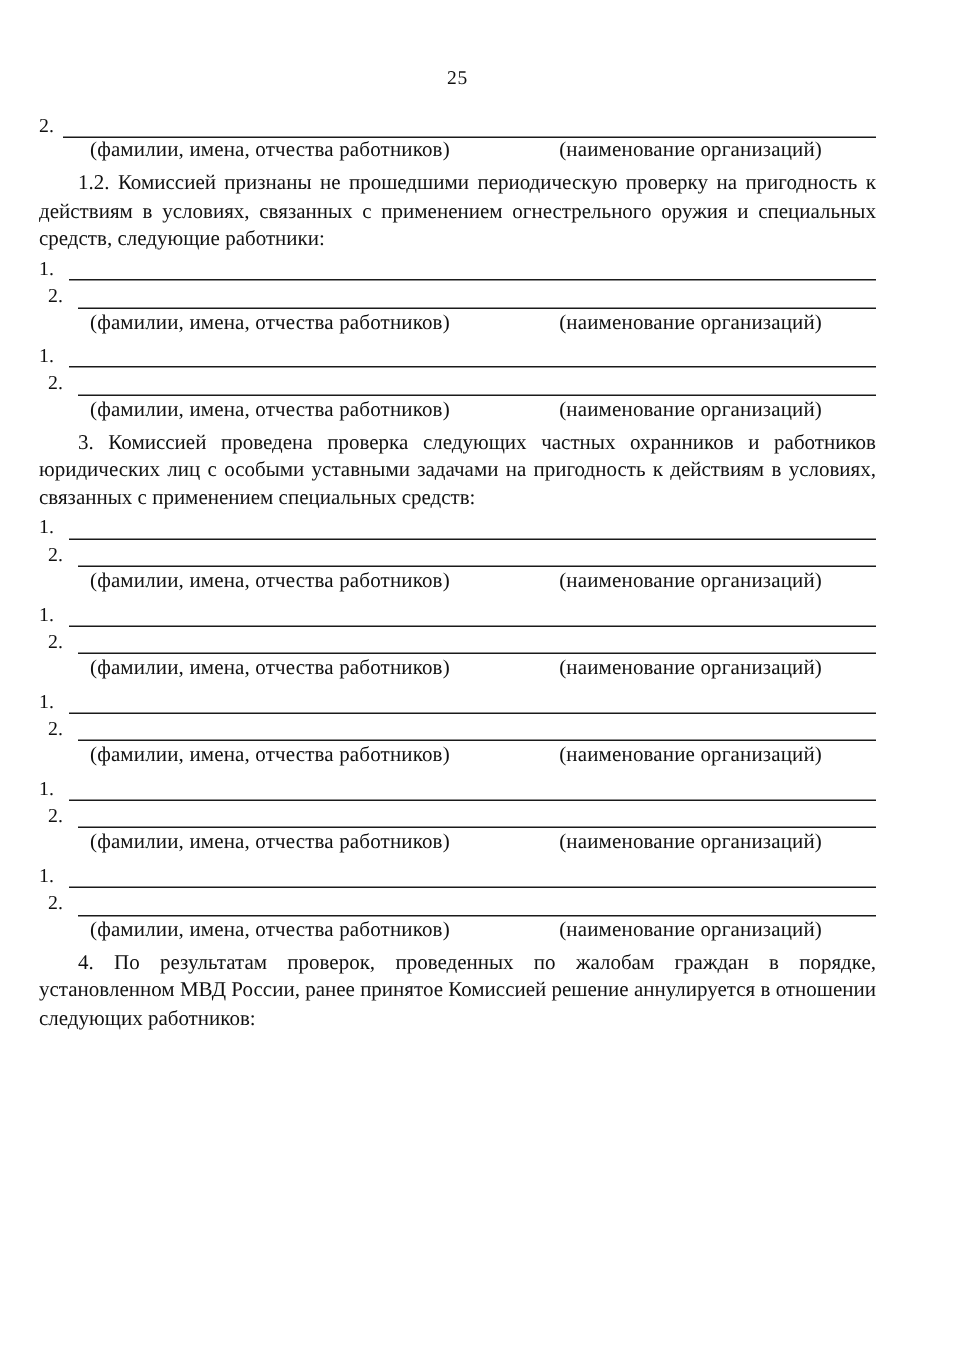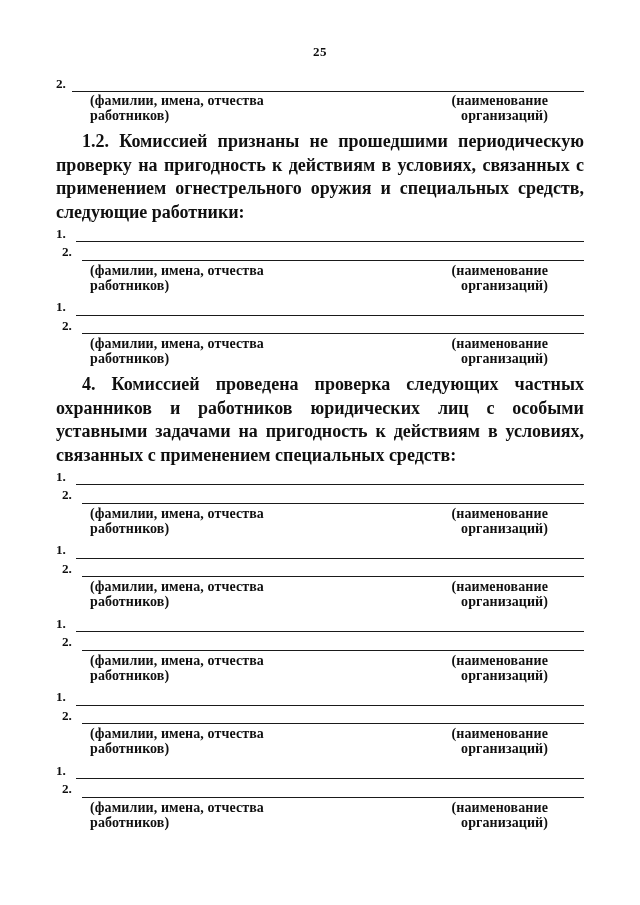--- a/index.html
+++ b/index.html
@@ -12,32 +12,31 @@
     height: 905px;
     font-family: "Liberation Serif", serif;
     color: #101010;
     position: relative;
     overflow: hidden;
   }
   .page {
     width: 640px;
     height: 905px;
     box-sizing: border-box;
-    padding: 44px 56px 20px 56px;
+    padding: 44px 56px 20px 26px;
     position: relative;
-    font-weight: bold;
   }
   .page-number {
     text-align: center;
     font-size: 13px;
     margin-bottom: 16px;
     letter-spacing: 0.5px;
   }
   .para {
-    font-size: 18px;
+    font-size: 14px;
     line-height: 1.32;
     text-align: justify;
     text-justify: inter-word;
     text-indent: 26px;
     margin: 0 0 1px 0;
   }
   
   .blank-list {
     margin: 1px 0 0 0;
     padding: 0;
@@ -131,90 +130,91 @@
     <li class="blank-item indent-b">
       <span class="num">2.</span>
       <span class="rule"></span>
     </li>
   </ul>
   <div class="caption-row">
     <span class="cap-left">(фамилии, имена, отчества  работников)</span>
     <span class="cap-right">(наименование организаций)</span>
   </div>
 
-  <p class="para">4. Комиссией проведена проверка следующих частных охранников и работников юридических лиц с особыми уставными     задачами  на пригодность  к  действиям  в  условиях,  связанных  с  применением специальных средств:</p>
-  <ul class="blank-list">
-    <li class="blank-item indent-a">
-      <span class="num">1.</span>
-      <span class="rule"></span>
-    </li>
-    <li class="blank-item indent-b">
-      <span class="num">2.</span>
-      <span class="rule"></span>
-    </li>
-  </ul>
-  <div class="caption-row">
-    <span class="cap-left">(фамилии, имена, отчества  работников)</span>
-    <span class="cap-right">(наименование организаций)</span>
-  </div>
-
-  <ul class="blank-list">
-    <li class="blank-item indent-a">
-      <span class="num">1.</span>
-      <span class="rule"></span>
-    </li>
-    <li class="blank-item indent-b">
-      <span class="num">2.</span>
-      <span class="rule"></span>
-    </li>
-  </ul>
-  <div class="caption-row">
-    <span class="cap-left">(фамилии, имена, отчества  работников)</span>
-    <span class="cap-right">(наименование организаций)</span>
-  </div>
-
-  <ul class="blank-list">
-    <li class="blank-item indent-a">
-      <span class="num">1.</span>
-      <span class="rule"></span>
-    </li>
-    <li class="blank-item indent-b">
-      <span class="num">2.</span>
-      <span class="rule"></span>
-    </li>
-  </ul>
-  <div class="caption-row">
-    <span class="cap-left">(фамилии, имена, отчества  работников)</span>
-    <span class="cap-right">(наименование организаций)</span>
-  </div>
-
-  <ul class="blank-list">
-    <li class="blank-item indent-a">
-      <span class="num">1.</span>
-      <span class="rule"></span>
-    </li>
-    <li class="blank-item indent-b">
-      <span class="num">2.</span>
-      <span class="rule"></span>
-    </li>
-  </ul>
-  <div class="caption-row">
-    <span class="cap-left">(фамилии, имена, отчества  работников)</span>
-    <span class="cap-right">(наименование организаций)</span>
-  </div>
-
-  <ul class="blank-list">
-    <li class="blank-item indent-a">
-      <span class="num">1.</span>
-      <span class="rule"></span>
-    </li>
-    <li class="blank-item indent-b">
-      <span class="num">2.</span>
-      <span class="rule"></span>
-    </li>
-  </ul>
-  <div class="caption-row">
-    <span class="cap-left">(фамилии, имена, отчества  работников)</span>
-    <span class="cap-right">(наименование организаций)</span>
-  </div>
-
+  <p class="para">3. Комиссией проведена проверка следующих частных охранников и работников юридических лиц с особыми уставными     задачами  на пригодность  к  действиям  в  условиях,  связанных  с  применением специальных средств:</p>
+  <ul class="blank-list">
+    <li class="blank-item indent-a">
+      <span class="num">1.</span>
+      <span class="rule"></span>
+    </li>
+    <li class="blank-item indent-b">
+      <span class="num">2.</span>
+      <span class="rule"></span>
+    </li>
+  </ul>
+  <div class="caption-row">
+    <span class="cap-left">(фамилии, имена, отчества  работников)</span>
+    <span class="cap-right">(наименование организаций)</span>
+  </div>
+
+  <ul class="blank-list">
+    <li class="blank-item indent-a">
+      <span class="num">1.</span>
+      <span class="rule"></span>
+    </li>
+    <li class="blank-item indent-b">
+      <span class="num">2.</span>
+      <span class="rule"></span>
+    </li>
+  </ul>
+  <div class="caption-row">
+    <span class="cap-left">(фамилии, имена, отчества  работников)</span>
+    <span class="cap-right">(наименование организаций)</span>
+  </div>
+
+  <ul class="blank-list">
+    <li class="blank-item indent-a">
+      <span class="num">1.</span>
+      <span class="rule"></span>
+    </li>
+    <li class="blank-item indent-b">
+      <span class="num">2.</span>
+      <span class="rule"></span>
+    </li>
+  </ul>
+  <div class="caption-row">
+    <span class="cap-left">(фамилии, имена, отчества  работников)</span>
+    <span class="cap-right">(наименование организаций)</span>
+  </div>
+
+  <ul class="blank-list">
+    <li class="blank-item indent-a">
+      <span class="num">1.</span>
+      <span class="rule"></span>
+    </li>
+    <li class="blank-item indent-b">
+      <span class="num">2.</span>
+      <span class="rule"></span>
+    </li>
+  </ul>
+  <div class="caption-row">
+    <span class="cap-left">(фамилии, имена, отчества  работников)</span>
+    <span class="cap-right">(наименование организаций)</span>
+  </div>
+
+  <ul class="blank-list">
+    <li class="blank-item indent-a">
+      <span class="num">1.</span>
+      <span class="rule"></span>
+    </li>
+    <li class="blank-item indent-b">
+      <span class="num">2.</span>
+      <span class="rule"></span>
+    </li>
+  </ul>
+  <div class="caption-row">
+    <span class="cap-left">(фамилии, имена, отчества  работников)</span>
+    <span class="cap-right">(наименование организаций)</span>
+  </div>
+
+  <p class="para">4.  По  результатам  проверок,  проведенных  по  жалобам  граждан  в порядке, установленном МВД России, ранее принятое Комиссией решение аннулируется в отношении следующих работников:</p>
 
 </div>
 
 </body></html>

